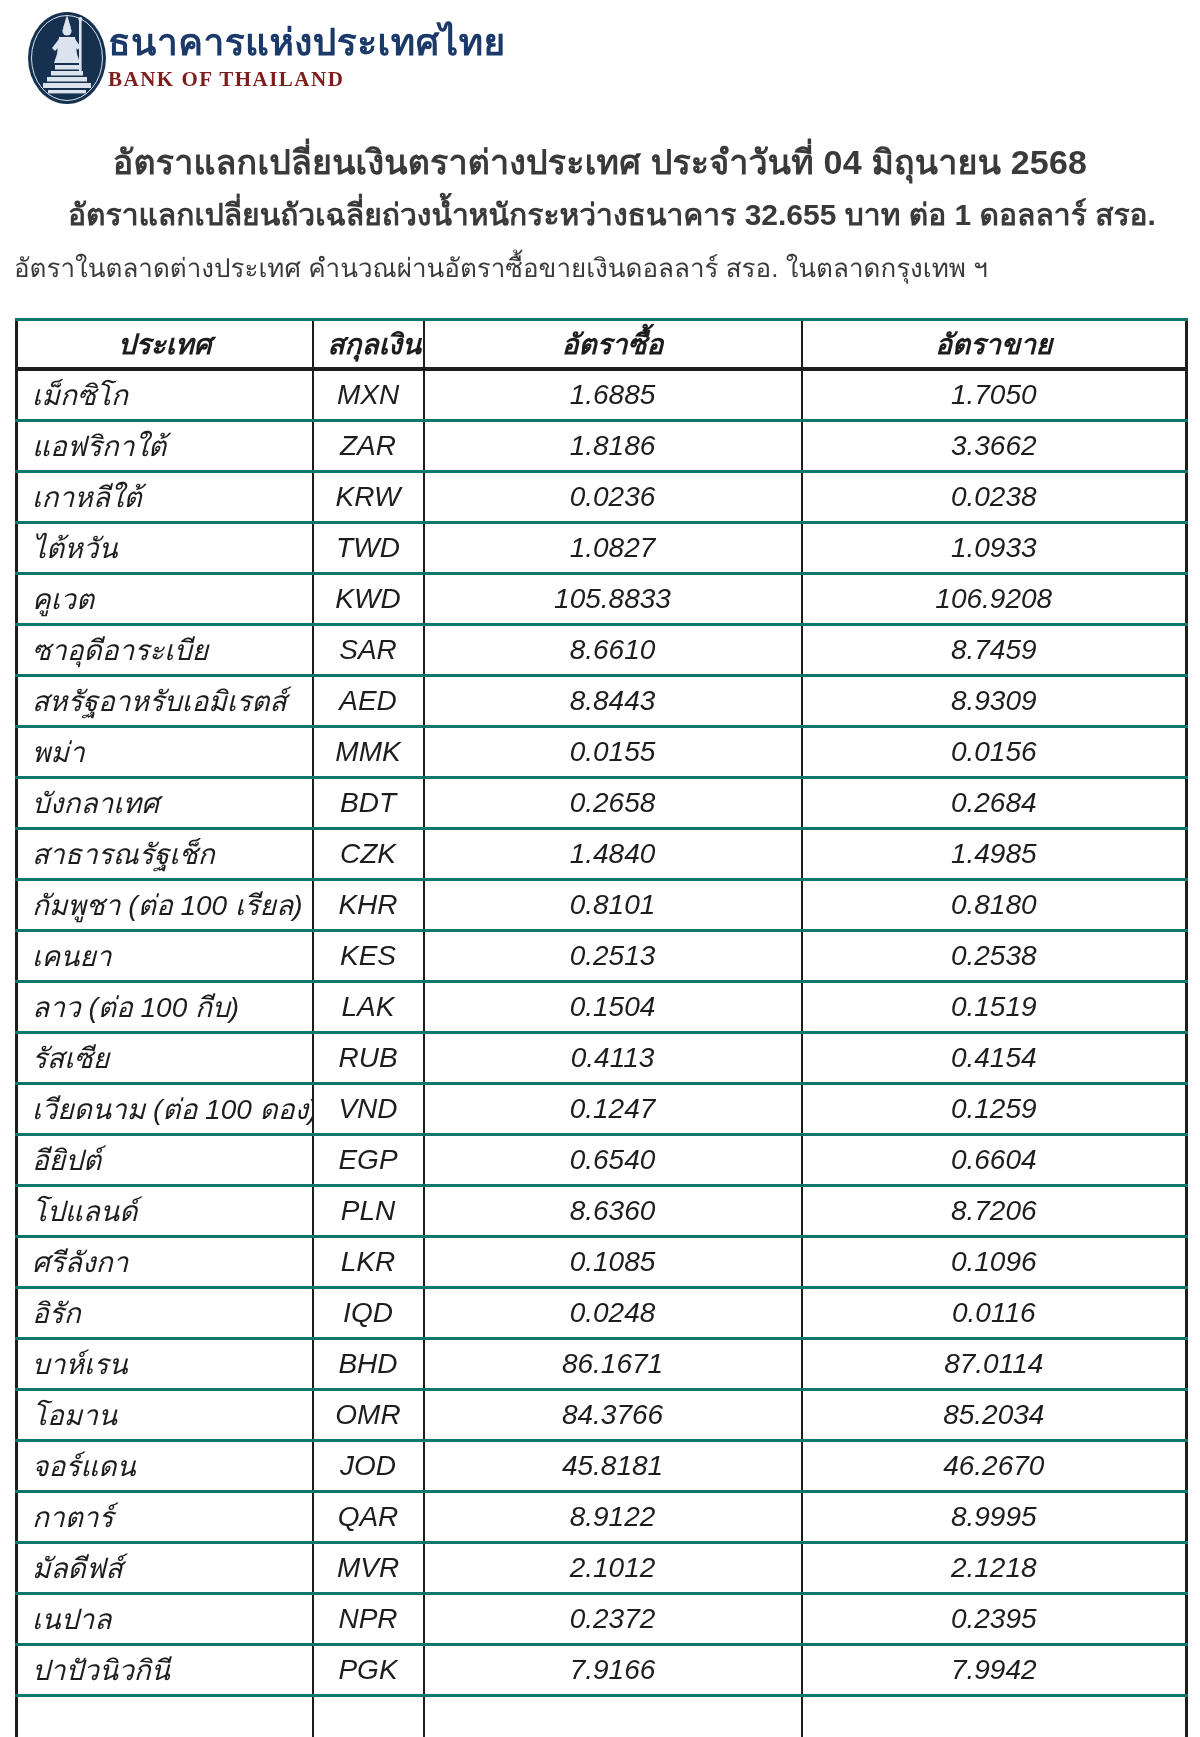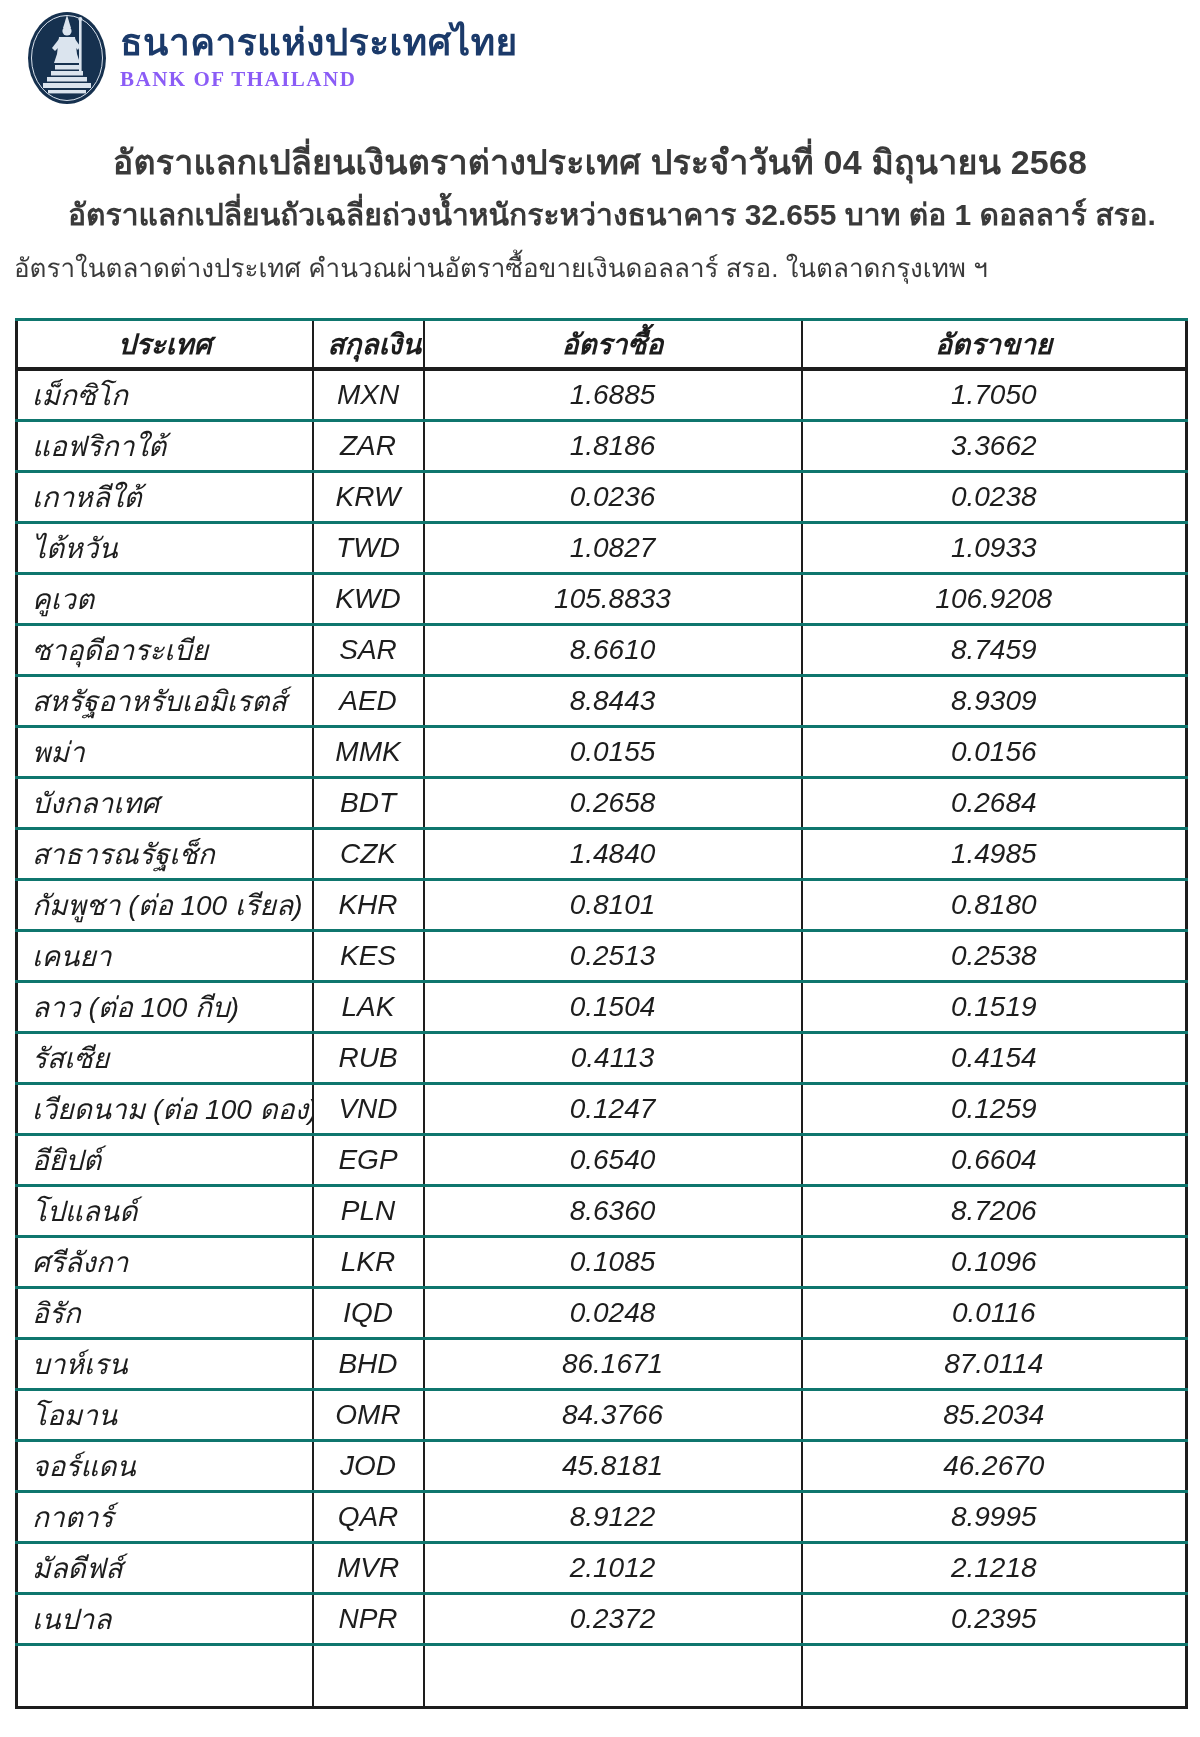--- a/index.html
+++ b/index.html
@@ -1,30 +1,30 @@
 <!DOCTYPE html>
 <html><head>
 <meta charset="utf-8">
 <style>
   html,body{margin:0;padding:0;background:#ffffff;}
   .page{
     position:relative;width:1200px;height:1737px;background:#ffffff;overflow:hidden;
     font-family:"Liberation Sans", sans-serif;color:#1f1f1f;
   }
   
-  .brand{position:absolute;left:26px;top:10px;display:flex;align-items:center;gap:12px;}
+  .brand{position:absolute;left:26px;top:10px;display:flex;align-items:center;gap:0;}
   .seal{width:82px;height:96px;flex:0 0 auto;}
   .brand-text{display:flex;flex-direction:column;justify-content:center;}
   .brand-thai{
     font-family:"Liberation Serif", serif;font-weight:700;font-size:37px;line-height:1.05;
     color:#1b3a6a;letter-spacing:0.5px;
   }
   .brand-eng{
     font-family:"Liberation Serif", serif;font-weight:700;font-size:21px;line-height:1.2;
-    color:#8b5cf6;letter-spacing:1.5px;margin-top:4px;
+    color:#7f1d1d;letter-spacing:1.5px;margin-top:4px;
   }
   
   .title1{
     position:absolute;top:135px;left:0;width:100%;text-align:center;
     font-size:34px;font-weight:600;color:#3a3a3a;letter-spacing:0.2px;
   }
   .title2{
     position:absolute;top:191px;left:0;width:100%;text-align:center;
     font-size:30px;font-weight:600;color:#3a3a3a;padding-left:12px;
   }
@@ -250,20 +250,26 @@
           <td class="al-center">MVR</td>
           <td class="al-right">2.1012</td>
           <td class="al-right">2.1218</td>
         </tr>
         <tr>
           <td class="al-left">เนปาล</td>
           <td class="al-center">NPR</td>
           <td class="al-right">0.2372</td>
           <td class="al-right">0.2395</td>
         </tr>
+        <tr>
+          <td class="al-left">ปาปัวนิวกินี</td>
+          <td class="al-center">PGK</td>
+          <td class="al-right">7.9166</td>
+          <td class="al-right">7.9942</td>
+        </tr>
         <tr class="partial">
           <td></td>
           <td></td>
           <td></td>
           <td></td>
         </tr>
       </tbody>
   </table>
 
 </div>

